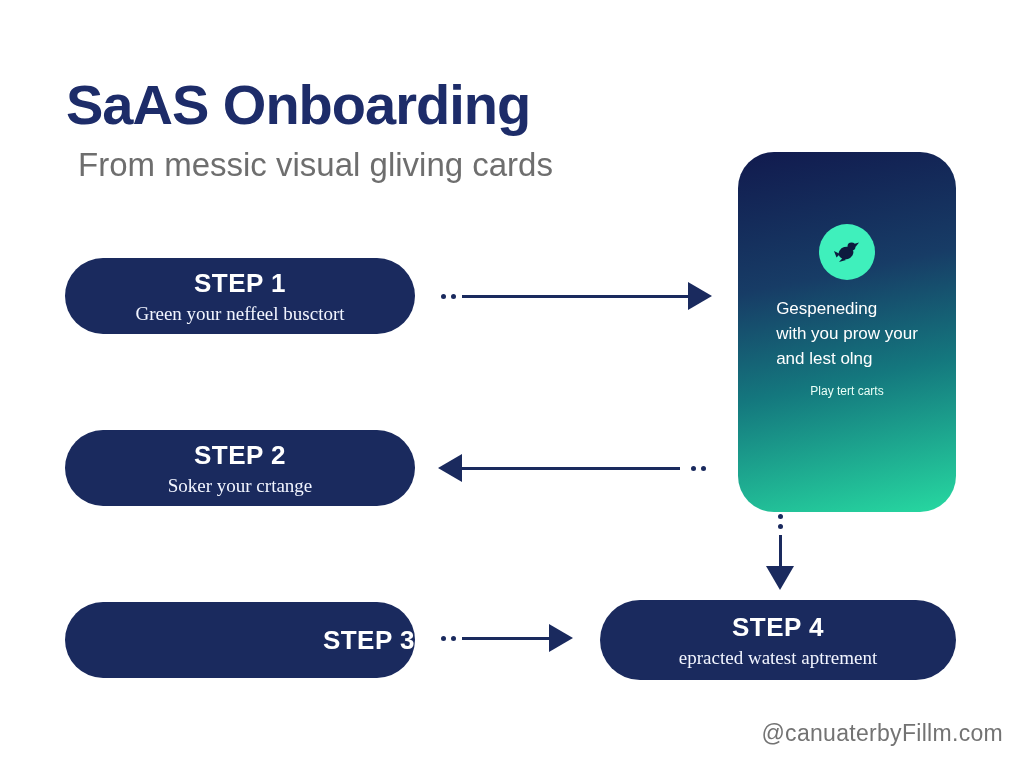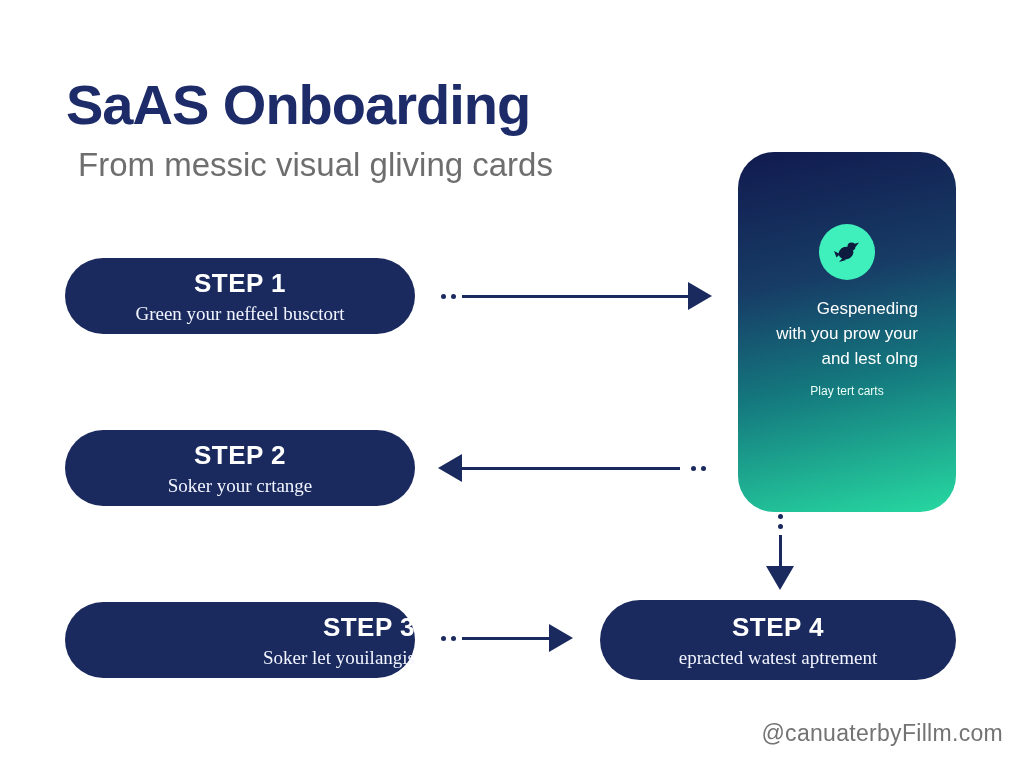--- a/index.html
+++ b/index.html
@@ -51,21 +51,21 @@
   }
   .icon-circle {
     margin-top: 72px;
     width: 56px; height: 56px; border-radius: 50%;
     background: #3ff0bc;
     display: flex; align-items: center; justify-content: center;
   }
   .icon-circle svg { width: 32px; height: 32px; }
   .card-text {
     margin-top: 16px;
-    font-size: 17px; line-height: 25px; text-align: right; font-weight: 400;
+    font-size: 17px; line-height: 25px; text-align: left; font-weight: 400;
   }
   .card-button {
     margin-top: 18px;
     width: 184px; height: 34px; border-radius: 17px;
     background: #35eeb2; border: none; cursor: pointer;
     color: #143055; font-size: 16px; font-weight: 700;
     display: flex; align-items: center; justify-content: center;
     font-family: "Liberation Sans", sans-serif;
   }
   .card-caption { margin-top: 13px; font-size: 12px; color: #eafff7; }
@@ -125,21 +125,20 @@
   <div class="step-desc">Green your neffeel busctort</div>
 </div>
 
 <div class="pill" id="step2">
   <div class="step-label">STEP 2</div>
   <div class="step-desc">Soker your crtange</div>
 </div>
 
 <div class="pill" id="step3">
   <div class="step-label">STEP 3</div>
-  <div class="step-desc">Soker let youilangis</div>
 </div>
 
 <div class="pill" id="step4">
   <div class="step-label">STEP 4</div>
   <div class="step-desc">epracted watest aptrement</div>
 </div>
 
 <div class="phone-card">
   <div class="icon-circle">
     <svg viewBox="0 0 32 32" aria-hidden="true">

